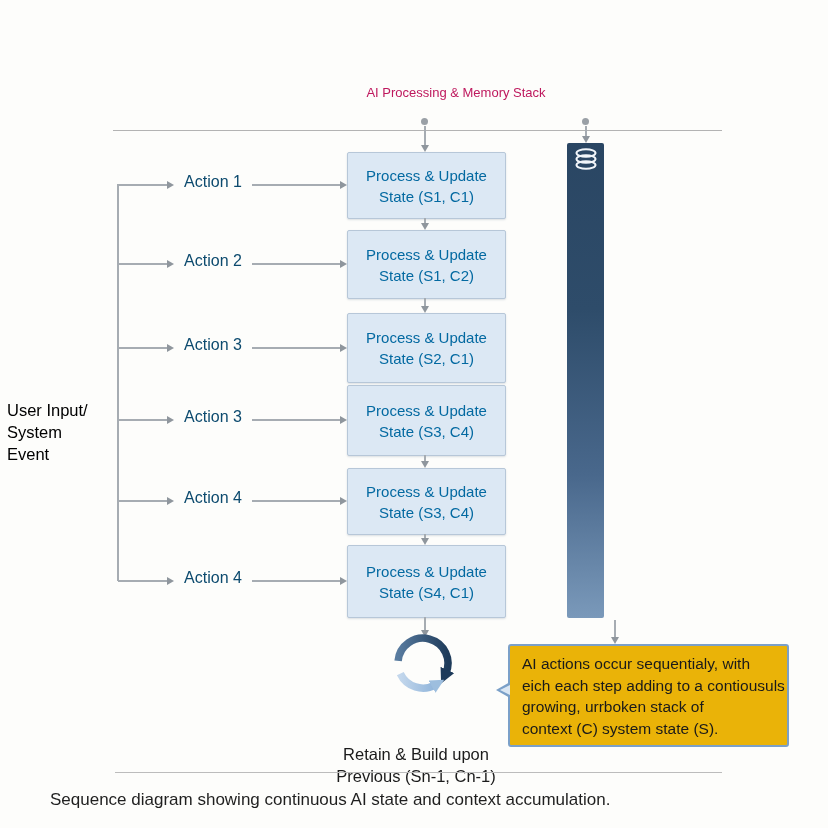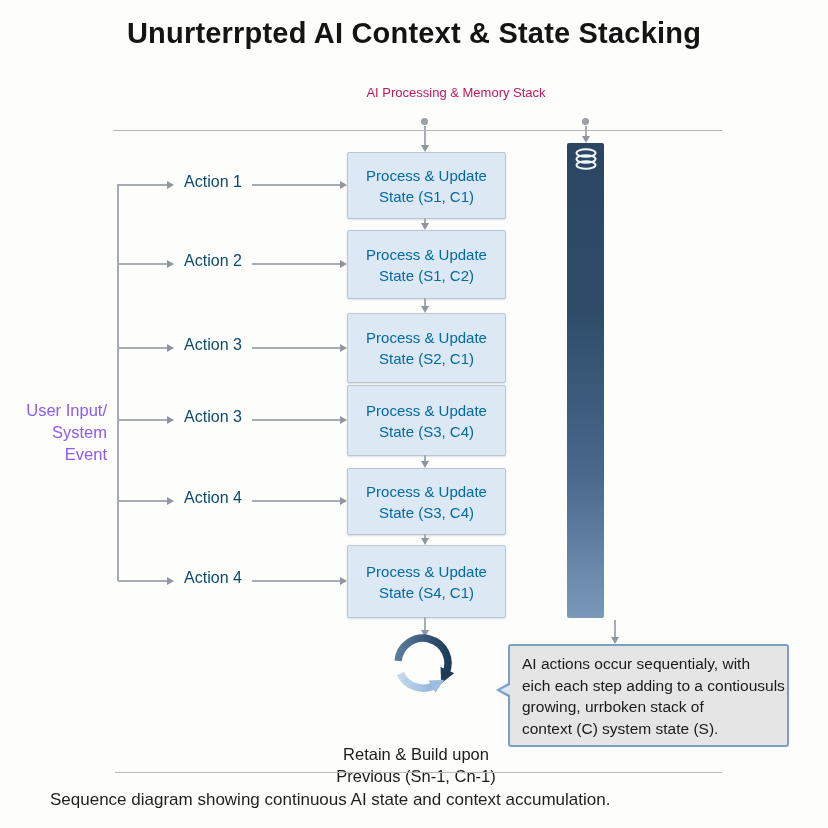--- a/index.html
+++ b/index.html
@@ -24,53 +24,52 @@
   .bracket { position:absolute; left:117px; top:184px; height:397px; width:1.5px; background:#a6acb2; }
 
   .action-label { position:absolute; left:177px; width:72px; text-align:center;
                   font-size:16px; color:#0c4a6e; white-space:nowrap; }
 
   .pbox { position:absolute; left:347px; width:157px; background:#dce8f4; border:1px solid #b7c7d8;
           border-radius:2px; box-shadow:0 1px 2px rgba(120,140,160,0.25);
           display:flex; flex-direction:column; justify-content:center; align-items:center;
           font-size:15px; line-height:21px; color:#0369a1; }
 
-  .source-label { position:absolute; left:7px; top:399px; width:100px; text-align:right;
-                  font-size:16.5px; line-height:22px; color:#8b5cf6; }
+  .source-label { position:absolute; left:7px; top:399px; width:100px; text-align:left;
+                  font-size:16.5px; line-height:22px; color:#000000; }
 
   .bar { position:absolute; left:567px; top:143px; width:37px; height:475px; border-radius:2px;
          background:linear-gradient(to bottom, #2a4663 0%, #2e4c6a 35%, #49688c 70%, #7a99ba 100%); }
   .db-icon { position:absolute; left:571px; top:146px; }
 
   .persistent-label { position:absolute; left:604px; top:376px; width:150px; text-align:center;
                       font-size:16.5px; line-height:22px; color:#1b1b1b; }
 
   .cycle-icon { position:absolute; left:388px; top:628px; }
   .retain-caption { position:absolute; left:416px; top:743px; transform:translateX(-50%);
                     text-align:center; font-size:16.5px; line-height:22px; color:#1b1b1b; white-space:nowrap; }
 
   .note { position:absolute; left:508px; top:644px; width:281px; height:103px; box-sizing:border-box;
-          background:#e5e5e5; border:2px solid #7ba0c8; border-radius:3px; padding:7px 0 0 12px;
+          background:#eab308; border:2px solid #7ba0c8; border-radius:3px; padding:7px 0 0 12px;
           font-size:15.5px; line-height:21.5px; color:#1a1a1a; }
   .note div { white-space:nowrap; }
   .note-tail { position:absolute; left:-14px; top:36px; width:0; height:0;
                border-top:8px solid transparent; border-bottom:8px solid transparent;
                border-right:14px solid #7ba0c8; }
   .note-tail-inner { position:absolute; left:-10px; top:39px; width:0; height:0;
                border-top:5px solid transparent; border-bottom:5px solid transparent;
                border-right:10px solid #dbe7f3; }
 
   .footer-caption { position:absolute; left:50px; top:790px; font-size:17px; color:#1f1f1f; }
 </style>
 </head>
 <body>
 
 <div class="canvas">
 
-  <div class="title">Unurterrpted AI Context &amp; State Stacking</div>
   <div class="lane-header">AI Processing &amp; Memory Stack</div>
 
   <div class="rule" style="left:113px; top:130px; width:609px;"></div>
 
   <div class="dot" style="left:421px; top:118px;"></div>
   <div class="va" style="left:424px; top:126px; height:19px;"></div>
   <div class="dot" style="left:582px; top:118px;"></div>
   <div class="va" style="left:585px; top:126px; height:10px;"></div>
 
   <div class="source-label">

